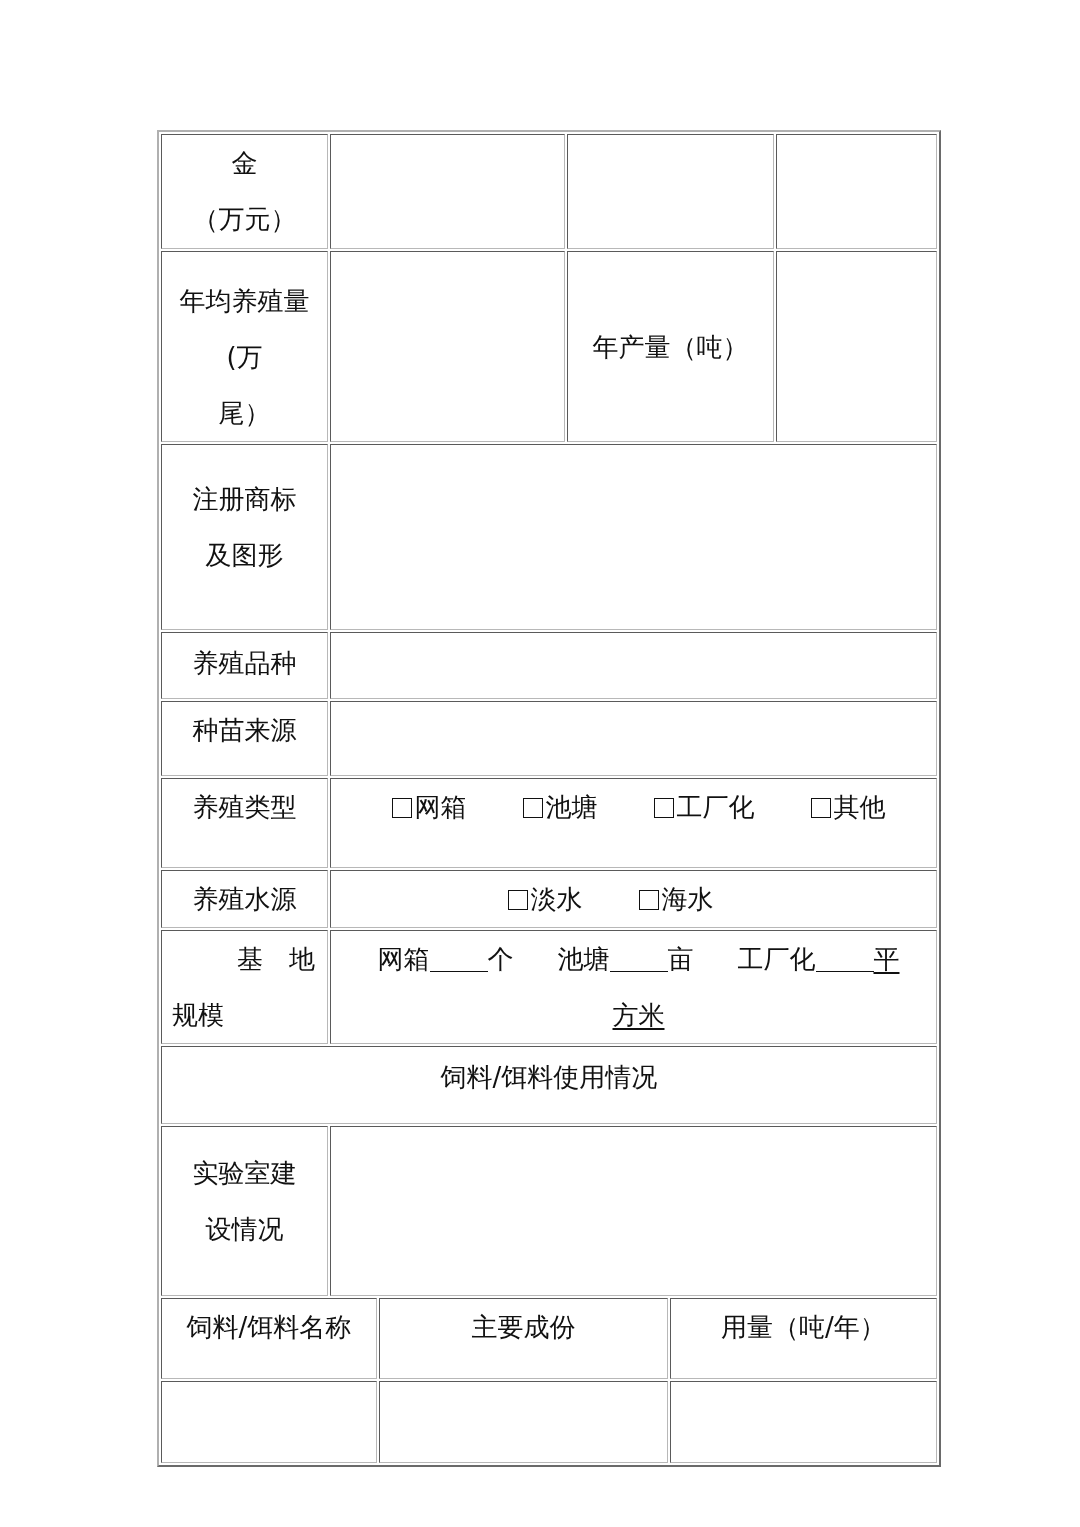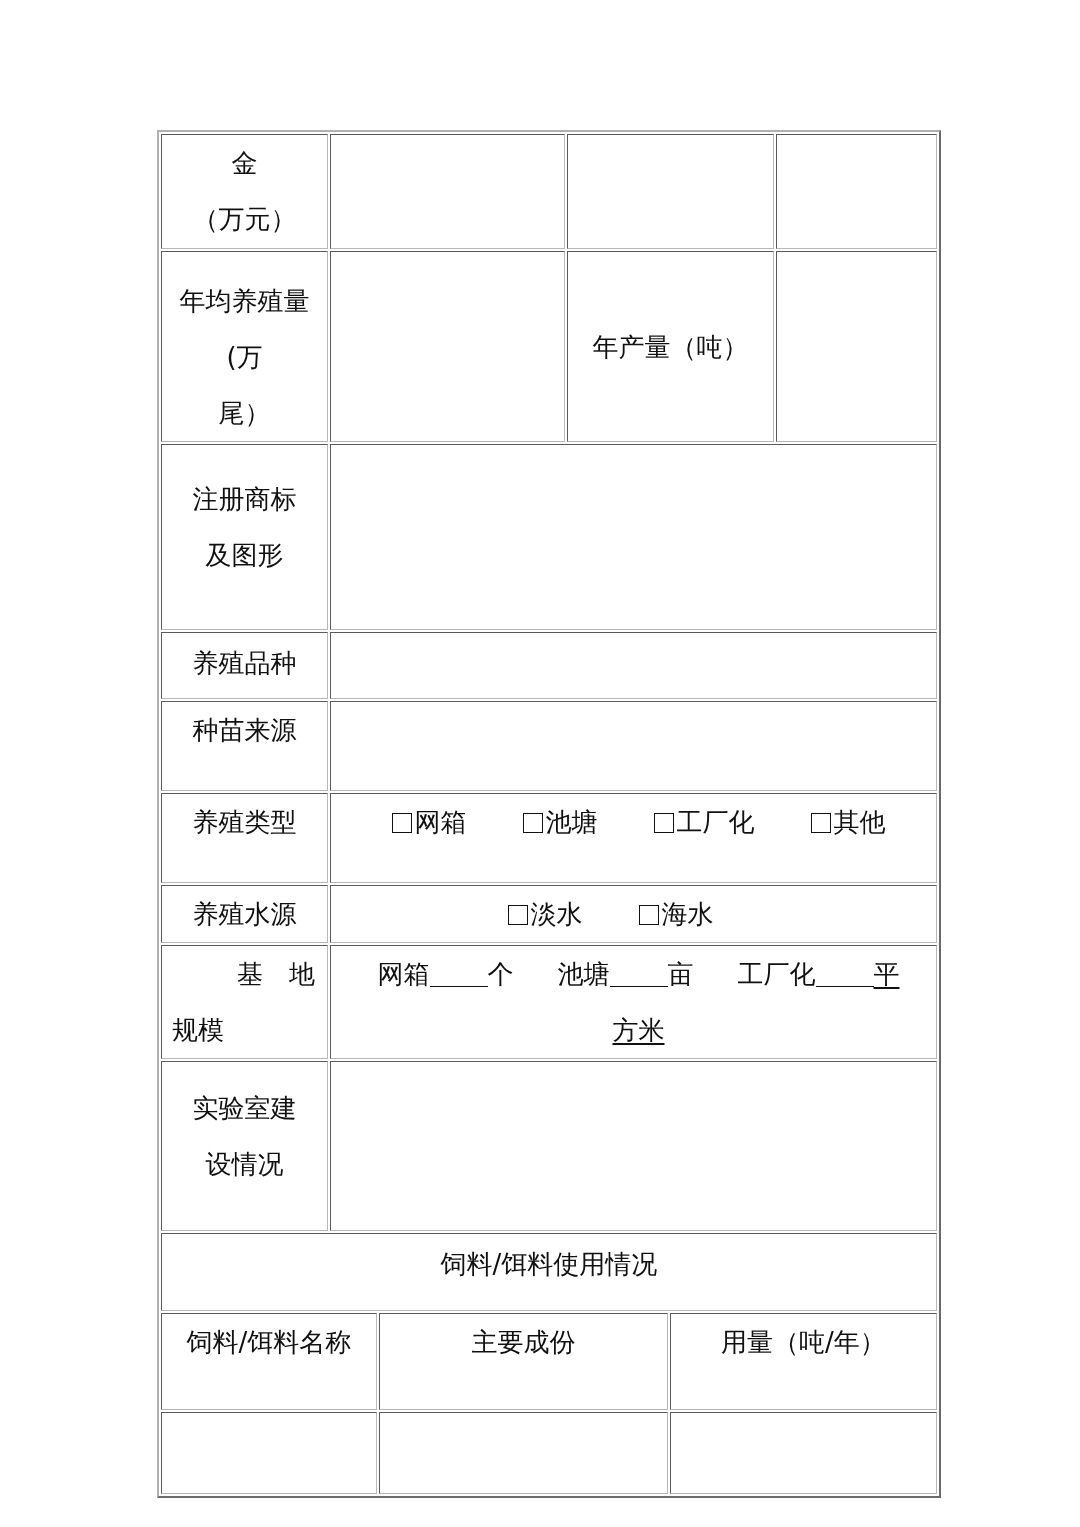--- a/index.html
+++ b/index.html
@@ -77,21 +77,21 @@
       <td colspan="5"></td>
     </tr>
 
     <tr style="height:67px">
       <td style="padding-top:2px">
         <span>养殖品种</span>
       </td>
       <td colspan="5"></td>
     </tr>
 
-    <tr style="height:90px">
+    <tr style="height:75px">
       <td>
         <span>种苗来源</span>
       </td>
       <td colspan="5"></td>
     </tr>
 
     <tr style="height:90px">
       <td>
         <span>养殖类型</span>
       </td>
@@ -115,35 +115,35 @@
         <span class="lbl size-left">规模</span>
       </td>
       <td colspan="5" class="left" style="white-space:nowrap">
         <span class="lbl">
           <span>网箱</span><span class="blank"></span><span>个</span><span style="display:inline-block;width:44px"></span><span>池塘</span><span class="blank"></span><span>亩</span><span style="display:inline-block;width:44px"></span><span>工厂化</span><span class="blank"></span><span class="ul">平</span>
         </span>
         <span class="lbl"><span class="ul">方米</span></span>
       </td>
     </tr>
 
+    <tr style="height:78px">
+      <td colspan="6" style="padding-top:2px">
+        <span>饲料/饵料使用情况</span>
+      </td>
+    </tr>
+
     <tr style="height:170px">
       <td style="padding-top:18px">
         <span class="lbl">实验室建</span>
         <span class="lbl">设情况</span>
       </td>
       <td colspan="5"></td>
     </tr>
 
-    <tr style="height:78px">
-      <td colspan="6" style="padding-top:2px">
-        <span>饲料/饵料使用情况</span>
-      </td>
-    </tr>
-
-    <tr style="height:97px">
+    <tr style="height:81px">
       <td colspan="2">
         <span>饲料/饵料名称</span>
       </td>
       <td colspan="2">
         <span>主要成份</span>
       </td>
       <td colspan="2">
         <span>用量（吨/年）</span>
       </td>
     </tr>

